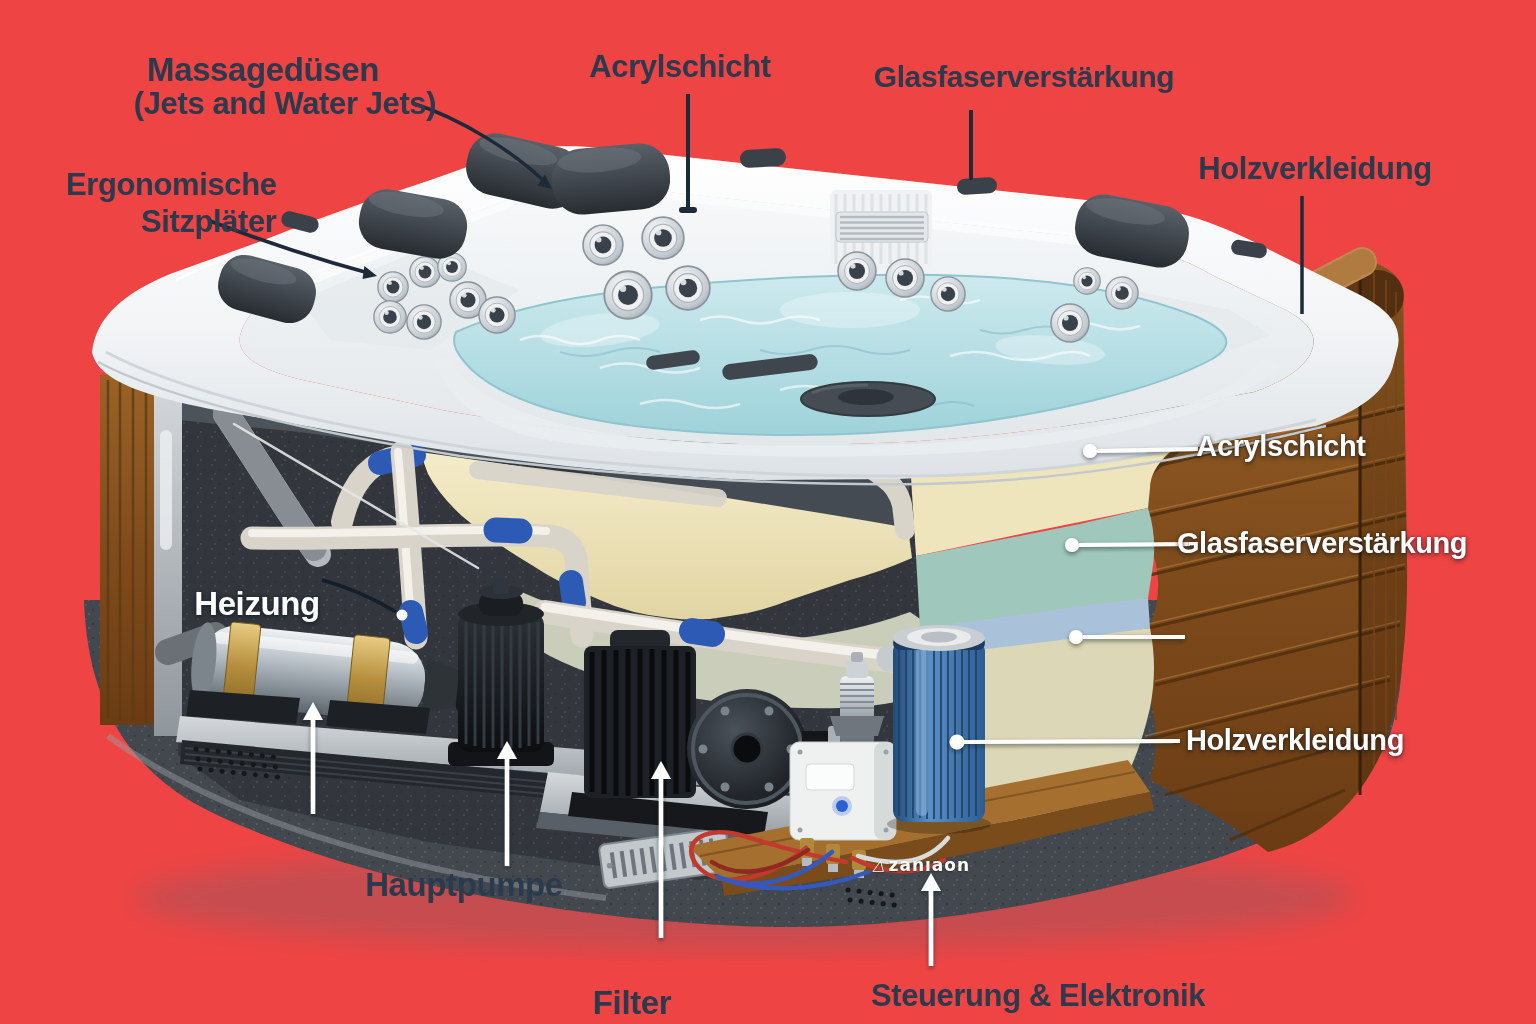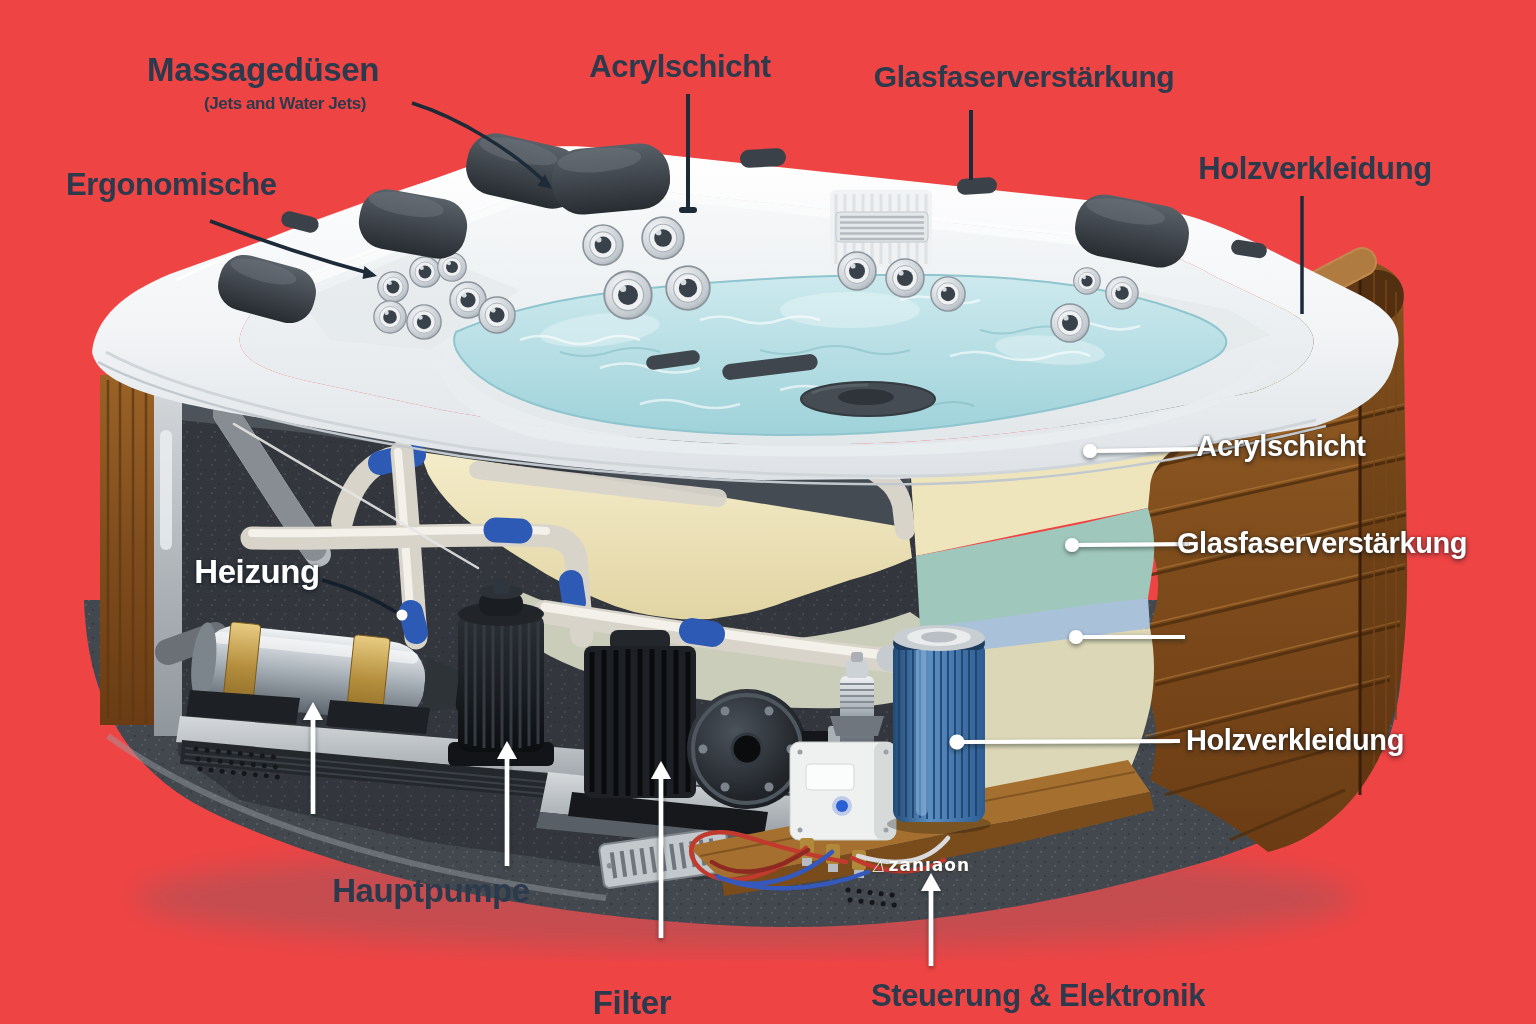--- a/index.html
+++ b/index.html
@@ -3,21 +3,21 @@
 <meta charset="utf-8">
 <style>
   html,body{margin:0;padding:0;background:#fff;}
   #stage{position:relative;width:1536px;height:1024px;background:#ef4444;overflow:hidden;
          font-family:"Liberation Sans",sans-serif;}
   #scene{position:absolute;left:0;top:0;z-index:1;}
   .cl{position:absolute;transform:translate(-50%,-50%);font-weight:bold;color:#2b3a4c;
       white-space:nowrap;letter-spacing:-0.4px;z-index:3;}
   .light{color:#ffffff;text-shadow:0 2px 5px rgba(12,22,32,.6),0 0 3px rgba(12,22,32,.45);}
   .s33{font-size:33px;} .s31{font-size:31px;} .s30{font-size:30px;} .s29{font-size:29px;}
-  .s25{font-size:17px;font-weight:700;}
+  .s25{font-size:31px;font-weight:700;}
   .block{transform:none;text-align:right;line-height:37px;}
   #watermark{position:absolute;left:874px;top:855px;z-index:3;color:#fff;font-weight:bold;
       font-size:17px;letter-spacing:1px;text-shadow:0 1px 2px rgba(40,25,5,.6);
       font-family:"DejaVu Sans",sans-serif;display:flex;gap:2px;align-items:center;}
   #watermark .tri{display:inline-block;transform:skewX(-14deg);font-size:15px;}
 </style>
 </head>
 <body>
 
 <div id="stage">
@@ -470,29 +470,30 @@
         <path d="M661,761 L651,779 L671,779 Z" fill="#fff" stroke="none"></path>
   <path d="M931,966 L931,884" stroke-width="4.5"></path>
         <path d="M931,873 L921,891 L941,891 Z" fill="#fff" stroke="none"></path>
 </g>
 </svg>
 
 <div class="cl s33" style="left:263px;top:70px;">Massagedüsen</div>
 <div class="cl s25" style="left:285px;top:104px;">(Jets and Water Jets)</div>
 <div class="cl s31 block" style="left:66px;top:166px;">
   <div>Ergonomische</div>
+  <div>Sitzpläter</div>
 </div>
 <div class="cl s31" style="left:680px;top:67px;">Acrylschicht</div>
 <div class="cl s30" style="left:1024px;top:77px;">Glasfaserverstärkung</div>
 <div class="cl s31" style="left:1315px;top:169px;">Holzverkleidung</div>
-<div class="cl s33 light" style="left:257px;top:572px;">Heizung</div>
+<div class="cl s33 light" style="left:257px;top:604px;">Heizung</div>
 <div class="cl s29 light" style="left:1281px;top:446px;">Acrylschicht</div>
 <div class="cl s29 light" style="left:1322px;top:543px;">Glasfaserverstärkung</div>
 <div class="cl s29 light" style="left:1295px;top:740px;">Holzverkleidung</div>
-<div class="cl s33" style="left:431px;top:885px;margin-top:6px;">Hauptpumpe</div>
+<div class="cl s33" style="left:464px;top:885px;">Hauptpumpe</div>
 <div class="cl s33" style="left:632px;top:955px;margin-top:48px;">Filter</div>
 <div class="cl s31" style="left:1038px;top:996px;text-align:center;">Steuerung &amp; Elektronik</div>
 
 <div id="watermark">
   <span class="tri">△</span>
   <span>zanıaon</span>
 </div>
 
 </div>
 

